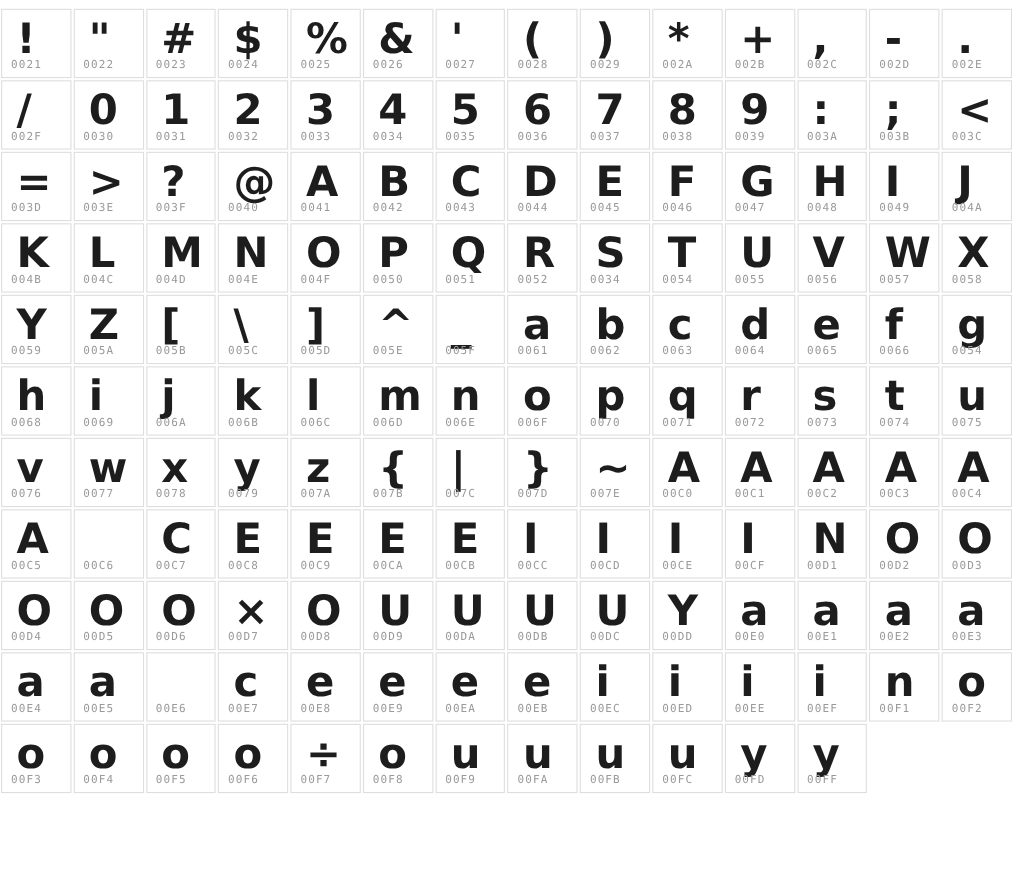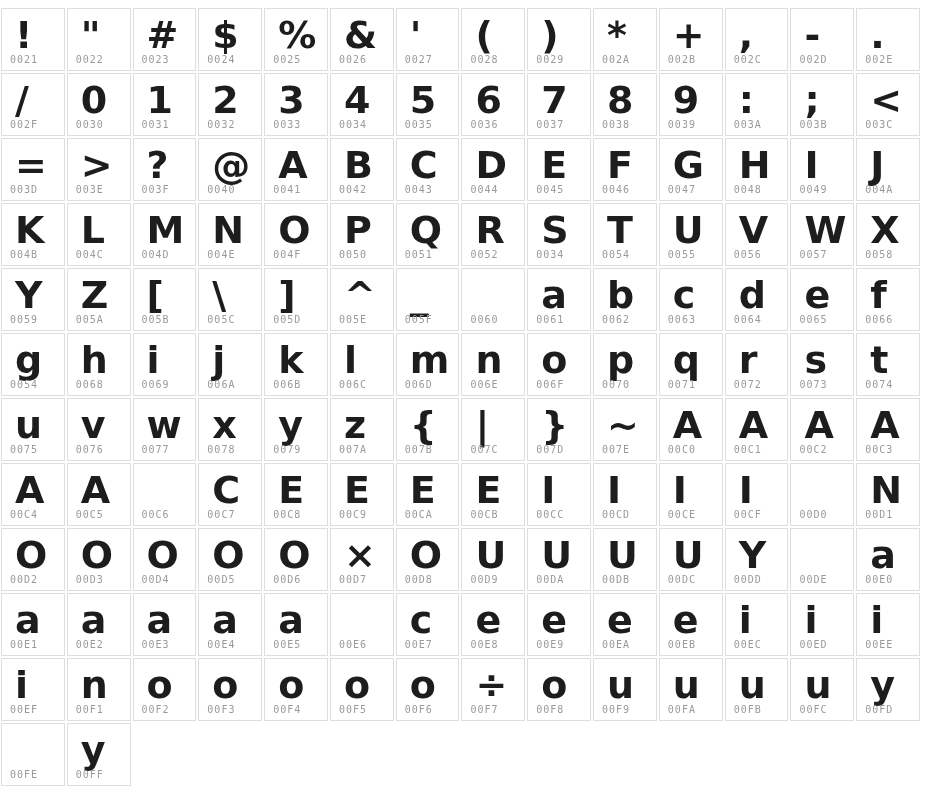--- a/index.html
+++ b/index.html
@@ -295,24 +295,20 @@
   </div>
     <div class="cell">
     <span class="glyph">^</span>
     <span class="code">005E</span>
   </div>
     <div class="cell">
     <span class="glyph">_</span>
     <span class="code">005F</span>
   </div>
     <div class="cell">
-    <span class="glyph"></span>
-    <span class="code">0060</span>
-  </div>
-    <div class="cell">
     <span class="glyph">a</span>
     <span class="code">0061</span>
   </div>
     <div class="cell">
     <span class="glyph">b</span>
     <span class="code">0062</span>
   </div>
     <div class="cell">
     <span class="glyph">c</span>
     <span class="code">0063</span>
@@ -483,24 +479,20 @@
   </div>
     <div class="cell">
     <span class="glyph">I</span>
     <span class="code">00CE</span>
   </div>
     <div class="cell">
     <span class="glyph">I</span>
     <span class="code">00CF</span>
   </div>
     <div class="cell">
-    <span class="glyph"></span>
-    <span class="code">00D0</span>
-  </div>
-    <div class="cell">
     <span class="glyph">N</span>
     <span class="code">00D1</span>
   </div>
     <div class="cell">
     <span class="glyph">O</span>
     <span class="code">00D2</span>
   </div>
     <div class="cell">
     <span class="glyph">O</span>
     <span class="code">00D3</span>
@@ -539,24 +531,20 @@
   </div>
     <div class="cell">
     <span class="glyph">U</span>
     <span class="code">00DC</span>
   </div>
     <div class="cell">
     <span class="glyph">Y</span>
     <span class="code">00DD</span>
   </div>
     <div class="cell">
-    <span class="glyph"></span>
-    <span class="code">00DE</span>
-  </div>
-    <div class="cell">
     <span class="glyph">a</span>
     <span class="code">00E0</span>
   </div>
     <div class="cell">
     <span class="glyph">a</span>
     <span class="code">00E1</span>
   </div>
     <div class="cell">
     <span class="glyph">a</span>
     <span class="code">00E2</span>
@@ -659,20 +647,16 @@
   </div>
     <div class="cell">
     <span class="glyph">u</span>
     <span class="code">00FC</span>
   </div>
     <div class="cell">
     <span class="glyph">y</span>
     <span class="code">00FD</span>
   </div>
     <div class="cell">
-    <span class="glyph"></span>
-    <span class="code">00FE</span>
-  </div>
-    <div class="cell">
     <span class="glyph">y</span>
     <span class="code">00FF</span>
   </div>
   </div>
 
 </body></html>

